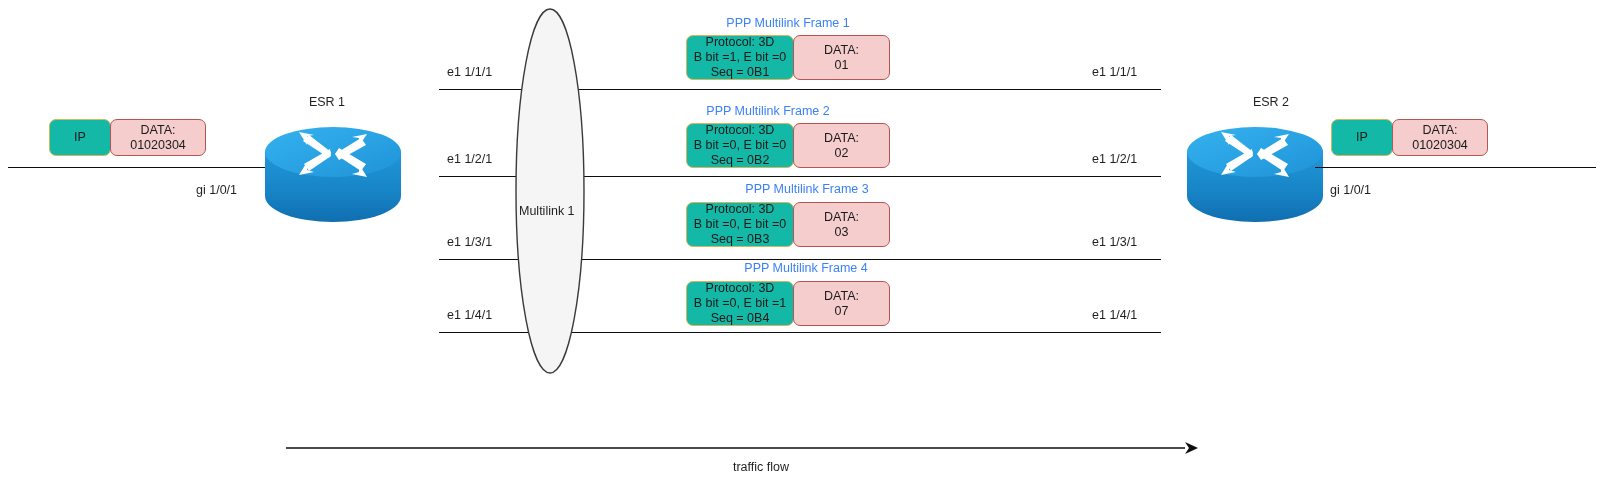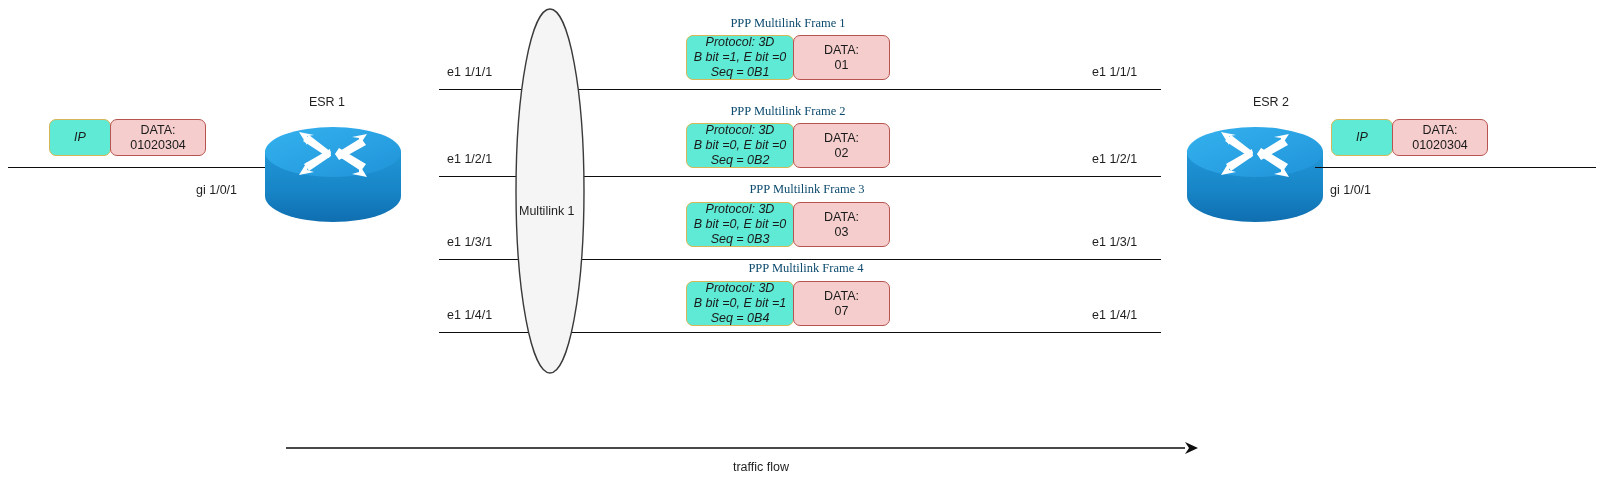--- a/index.html
+++ b/index.html
@@ -42,37 +42,35 @@
     flex-direction: column;
     align-items: center;
     justify-content: center;
     font-size: 12.5px;
     line-height: 1.18;
     color: #1a1a1a;
     text-align: center;
     white-space: nowrap;
   }
   .box-ip {
-    background: #5eead4;
+    background: #14b8a6;
     border: 1.3px solid #d6b656;
-    font-style: italic;
   }
   .box-data {
     background: #f5cdcd;
     border: 1.3px solid #b85450;
     text-align: right;
   }
 
   .frame-title {
     position: absolute;
     font-size: 12.5px;
-    color: #0c4a6e;
+    color: #3b82f6;
     white-space: nowrap;
     transform: translateX(-50%);
-    font-family: Liberation Serif, serif;
   }
 
   
   .router { position: absolute; }
   .router svg { display: block; }
 
   
   .ellipse { position: absolute; }
 
   
@@ -151,21 +149,21 @@
   <div class="box box-ip" style="left:686px; top:35px; width:108px; height:45px;">
     <span>Protocol: 3D</span>
     <span>B bit =1, E bit =0</span>
     <span>Seq = 0B1</span>
   </div>
   <div class="box box-data" style="left:793px; top:35px; width:97px; height:45px;">
     <span>DATA:</span>
     <span>01</span>
   </div>
 
-  <div class="frame-title" style="left:788px; top:104px;">PPP Multilink Frame 2</div>
+  <div class="frame-title" style="left:768px; top:104px;">PPP Multilink Frame 2</div>
   <div class="box box-ip" style="left:686px; top:123px; width:108px; height:45px;">
     <span>Protocol: 3D</span>
     <span>B bit =0, E bit =0</span>
     <span>Seq = 0B2</span>
   </div>
   <div class="box box-data" style="left:793px; top:123px; width:97px; height:45px;">
     <span>DATA:</span>
     <span>02</span>
   </div>
 

